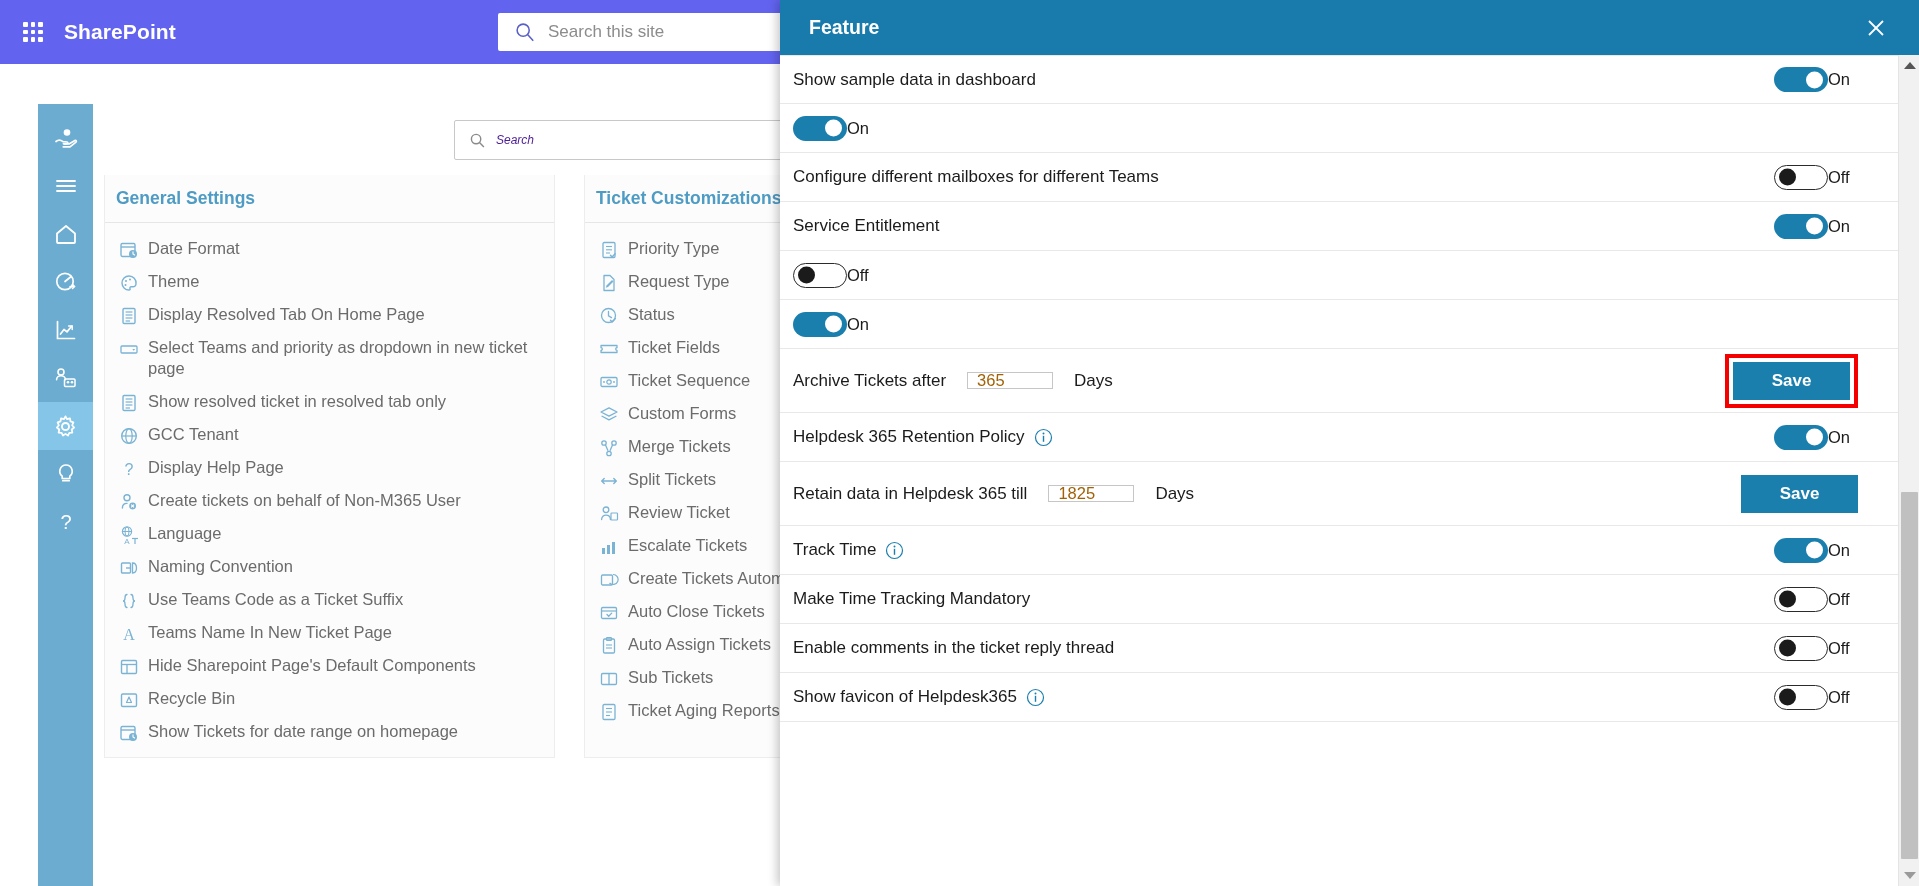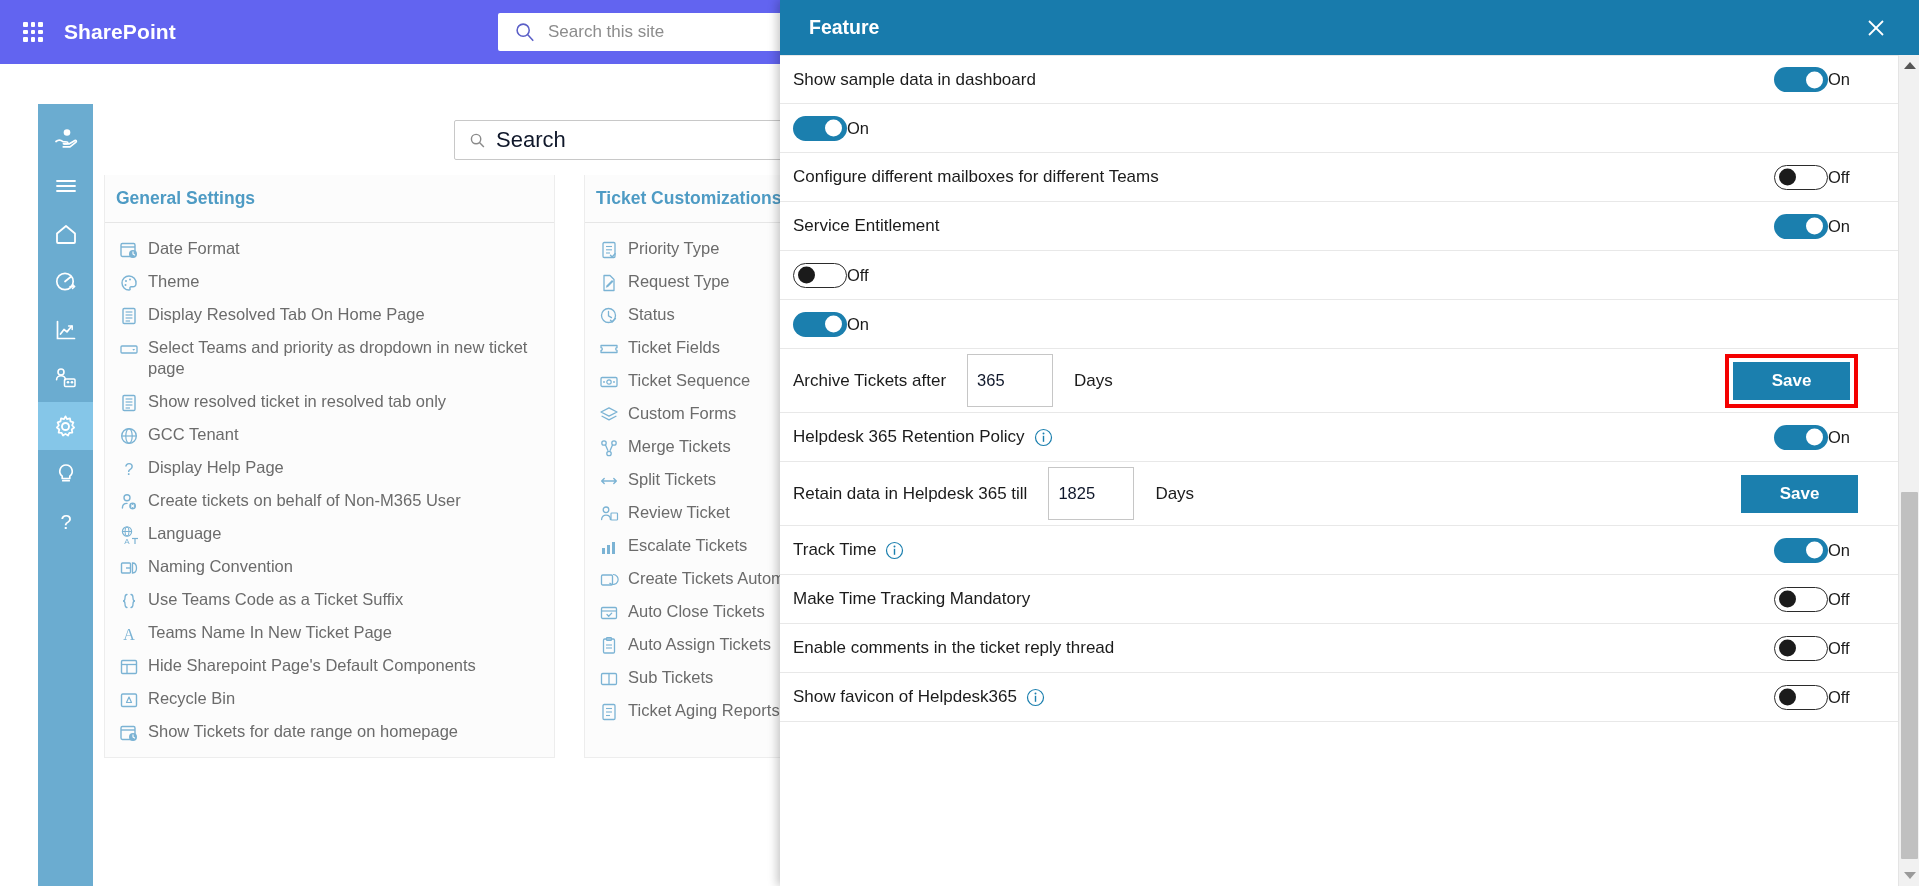--- a/index.html
+++ b/index.html
@@ -51,21 +51,21 @@
   .page {
     position: absolute; left: 93px; top: 64px; right: 0; bottom: 0;
     background: #ffffff;
   }
   .page-search {
     position: absolute; left: 361px; top: 56px; width: 700px; height: 40px;
     border: 1px solid #c8c8c8; border-radius: 2px; background: #fff;
     display: flex; align-items: center; padding-left: 14px;
   }
   .page-search .mag2 { width: 17px; height: 17px; margin-right: 10px; flex: 0 0 17px; }
-  .page-search .ph2 { color: #0f172a; font-size: 22px; }
+  .page-search .ph2 { color: #4c1d95; font-size: 12px; font-style: italic; }
 
   .cards { position: absolute; left: 11px; top: 111px; display: flex; gap: 29px; }
   .card {
     width: 451px; background: #fcfcfc; border: 1px solid #ededed;
     border-top: none; padding-bottom: 8px;
   }
   .card-head {
     height: 48px; display: flex; align-items: center; padding: 0 11px;
     border-bottom: 1px solid #e6e6e6;
     color: #4e9bc4; font-size: 17.5px; font-weight: bold;
@@ -120,23 +120,23 @@
   .toggle.off { background: #ffffff; border: 1.6px solid #2b2b2b; }
   .toggle .knob {
     position: absolute; top: 50%; transform: translateY(-50%);
     width: 17px; height: 17px; border-radius: 50%;
   }
   .toggle.on .knob { right: 5px; background: #ffffff; }
   .toggle.off .knob { left: 4px; background: #1b1b1b; }
   .tstate { color: #1b1b1b; font-size: 16.5px; width: 30px; }
 
   .numbox {
-    width: 86px; height: 53px; border: 1px solid #c6c6c6; background: #fff;
+    width: 86px; height: 17px; border: 1px solid #c6c6c6; background: #fff;
     display: flex; align-items: center; padding-left: 9px;
-    color: #0f172a; font-size: 16.5px; margin: 0 12px;
+    color: #a16207; font-size: 16.5px; margin: 0 12px;
   }
   .days { color: #1b1b1b; font-size: 17px; }
   .savebtn {
     background: #1b7fae; color: #ffffff; font-size: 17px; font-weight: bold;
     width: 117px; height: 38px; display: flex; align-items: center; justify-content: center;
     border: none; cursor: pointer; font-family: "Liberation Sans", sans-serif;
   }
   .save-hl { padding: 4px; border: 4px solid #f40000; display: inline-block; }
 
   

